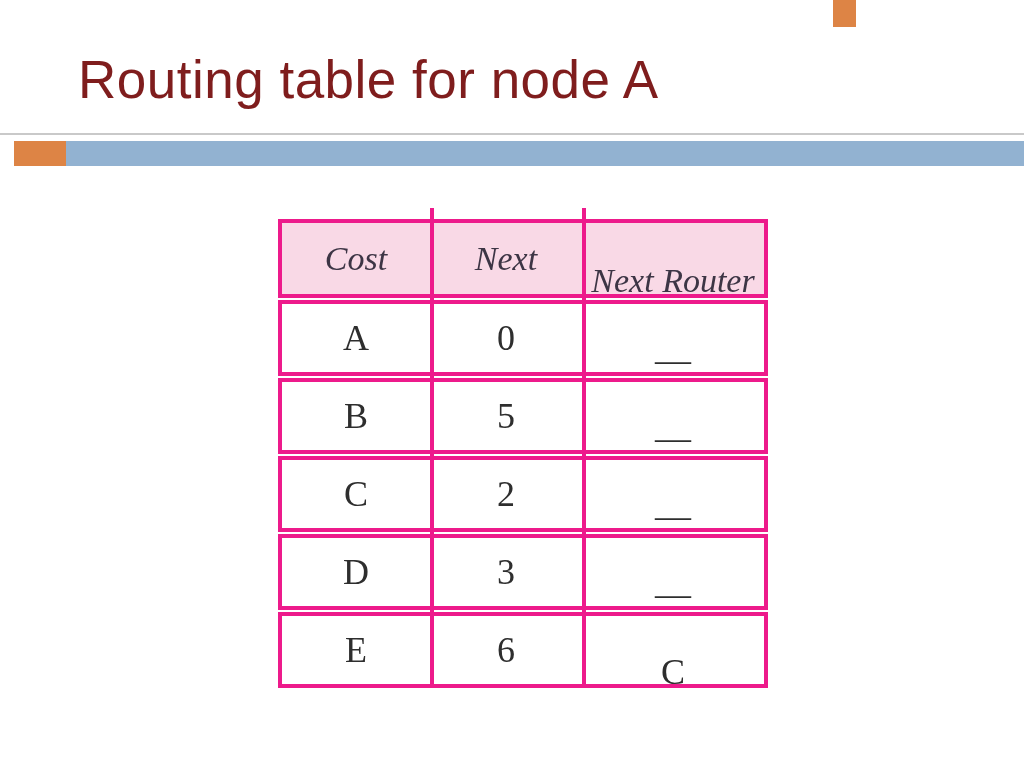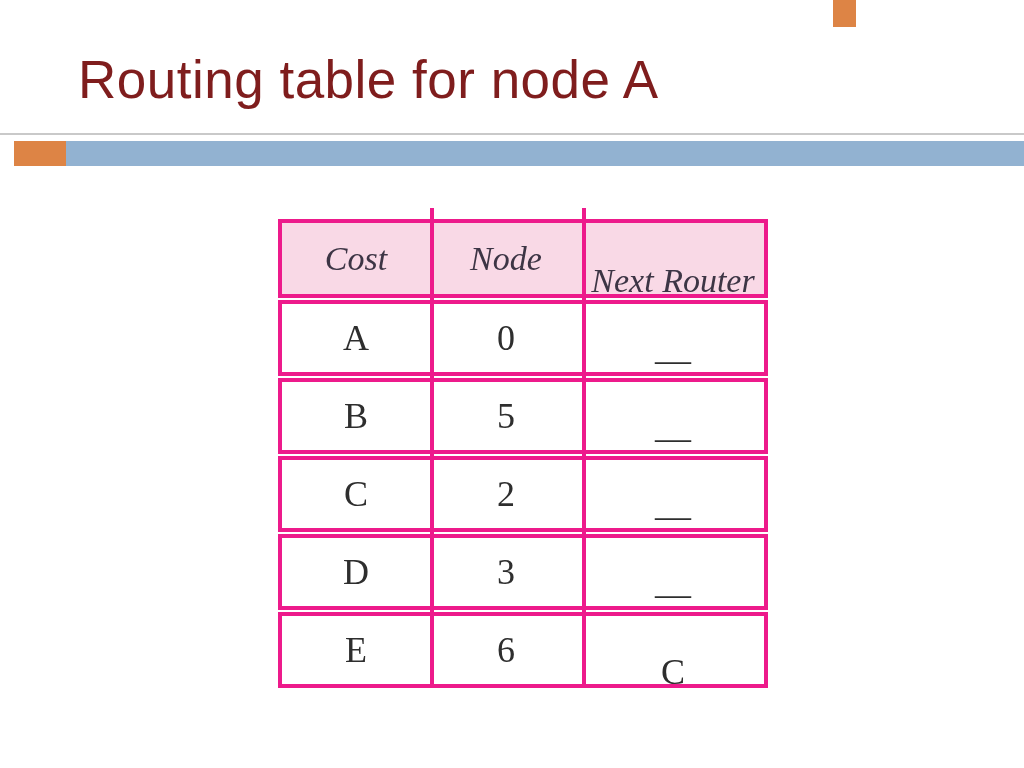--- a/index.html
+++ b/index.html
@@ -138,21 +138,21 @@
   </div>
 
   <div class="blue-bar"></div>
 
   <div class="routing-table">
     <div class="vline vline-1"></div>
     <div class="vline vline-2"></div>
 
     <div class="trow thead">
       <div class="cell c1">Cost</div>
-      <div class="cell c2">Node</div>
+      <div class="cell c2">Next</div>
       <div class="cell c3">Next Router</div>
     </div>
 
     <div class="trow tbody-row">
       <div class="cell c1">A</div>
       <div class="cell c2">0</div>
       <div class="cell c3">—</div>
     </div>
 
     <div class="trow tbody-row">

